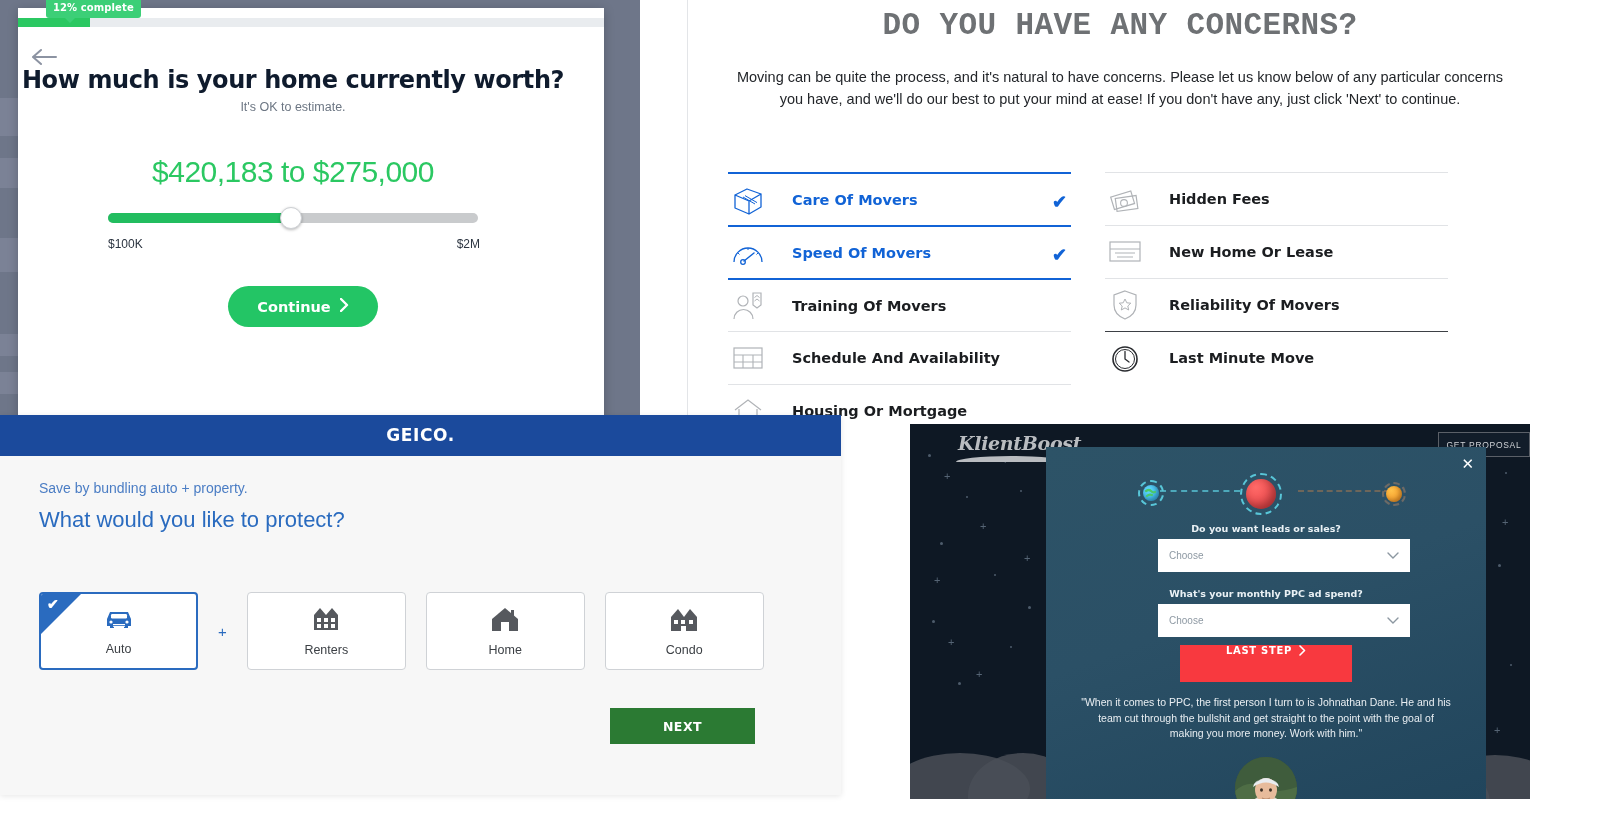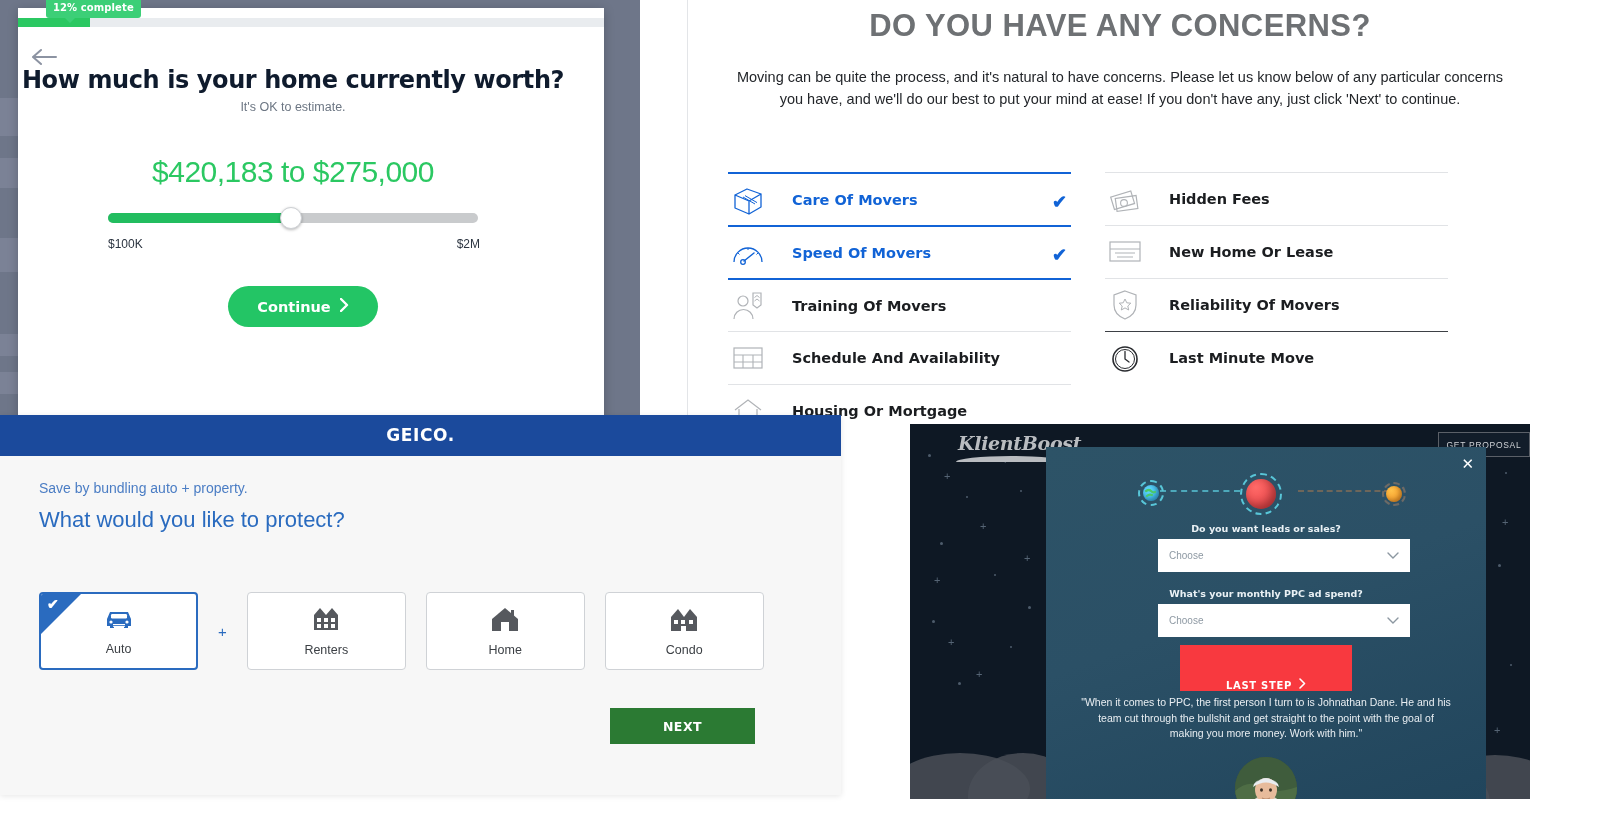--- a/index.html
+++ b/index.html
@@ -62,21 +62,21 @@
   }
 
   
   .panel-concerns {
     position:absolute; left:640px; top:0; width:960px; height:550px; background:#fff; overflow:hidden;
   }
   .cc-rule { position:absolute; left:47px; top:0; width:1px; height:500px; background:#e3e5e8; }
   .cc-title {
     position:absolute; left:0; top:8px; width:960px; text-align:center;
     font-size:31px; font-weight:700; color:#6e7174; letter-spacing:.4px;
-    font-family:Liberation Sans, sans-serif;
+    font-family:Liberation Mono, monospace;
   }
   .cc-desc {
     position:absolute; left:95px; top:66px; width:770px; text-align:center;
     font-size:14.5px; line-height:22px; color:#23262a;
   }
   .cc-cols { position:absolute; left:88px; top:172px; width:825px; display:flex; gap:34px; }
   .cc-col { width:343px; }
   .cc-row {
     display:flex; align-items:center; height:53px; border-top:1px solid #e1e3e6;
     cursor:pointer; position:relative; gap:24px;
@@ -155,23 +155,23 @@
   .kb-q {
     position:absolute; width:440px; text-align:center; color:#eaf1f5; font-size:9.5px; font-weight:700;
     font-family:"DejaVu Sans", sans-serif;
   }
   .kb-select {
     position:absolute; left:112px; width:252px; height:33px; background:#fff; border:none;
     display:flex; align-items:center; padding:0 11px; cursor:pointer; color:#8e99a3; font-size:10px;
   }
   .kb-chev { position:absolute; right:11px; top:12px; color:#8c97a1; }
   .kb-laststep {
-    position:absolute; left:134px; top:198px; width:172px; height:46px; background:#f8393f;
+    position:absolute; left:134px; top:198px; width:172px; height:37px; background:#f8393f;
     color:#fff; border:none; cursor:pointer; font-size:10px; font-weight:700; letter-spacing:.7px;
-    display:flex; align-items:flex-end; justify-content:center; gap:7px; font-family:"DejaVu Sans", sans-serif;
+    display:flex; align-items:flex-start; justify-content:center; gap:7px; font-family:"DejaVu Sans", sans-serif;
   }
   .kb-quote {
     position:absolute; left:34px; top:248px; width:372px; text-align:center; color:#e9eef2;
     font-size:10.5px; line-height:15.5px;
   }
   .kb-avatar {
     position:absolute; left:189px; top:310px; width:62px; height:62px; border-radius:50%;
     overflow:hidden; background:#3a5240;
   }
 </style>

